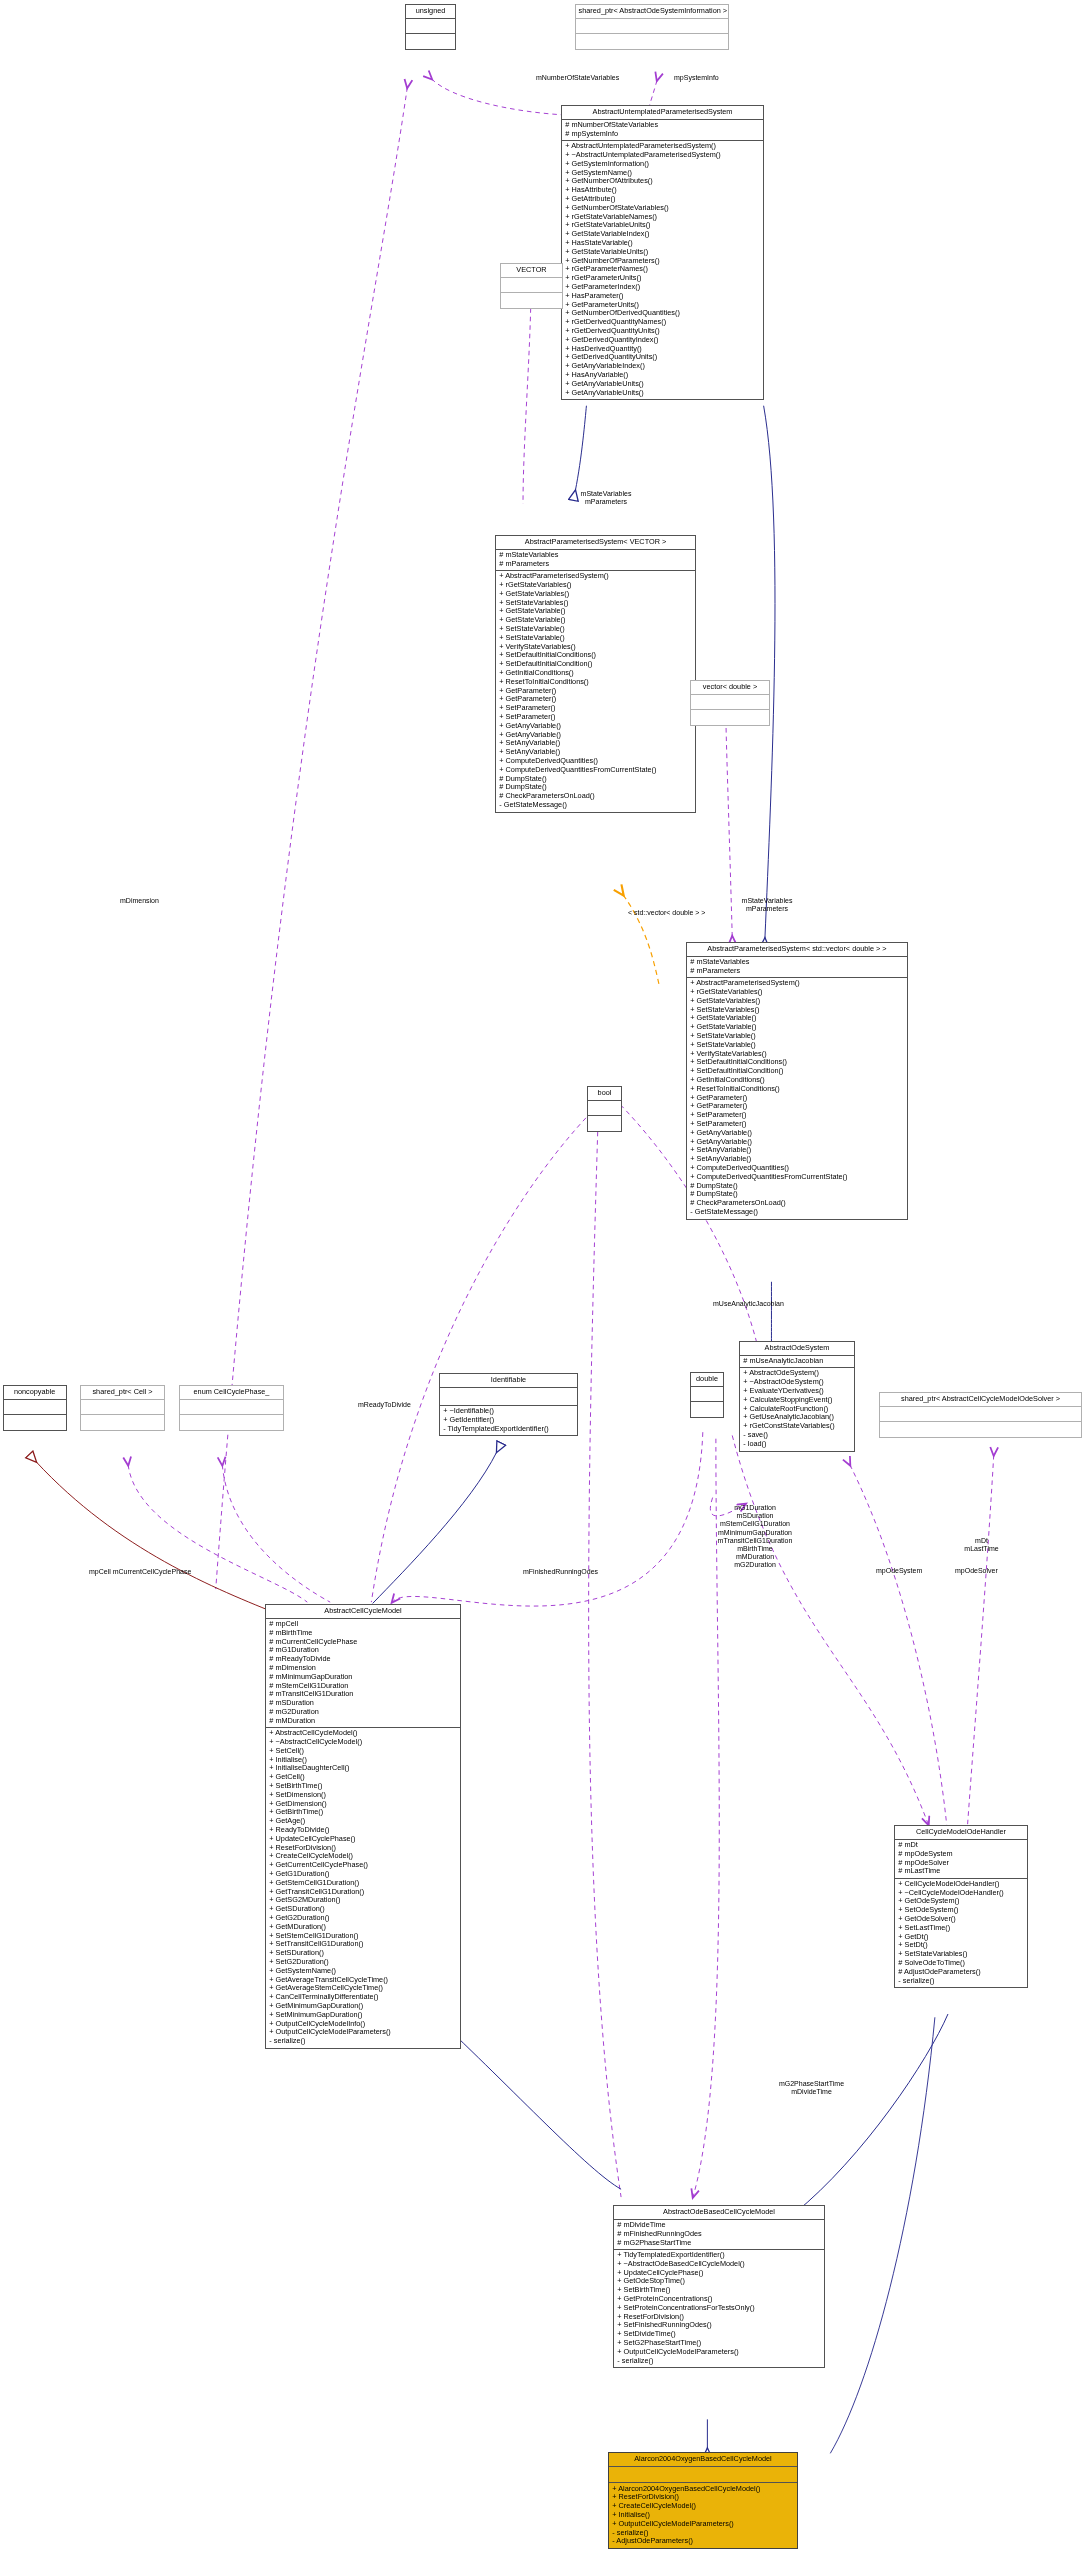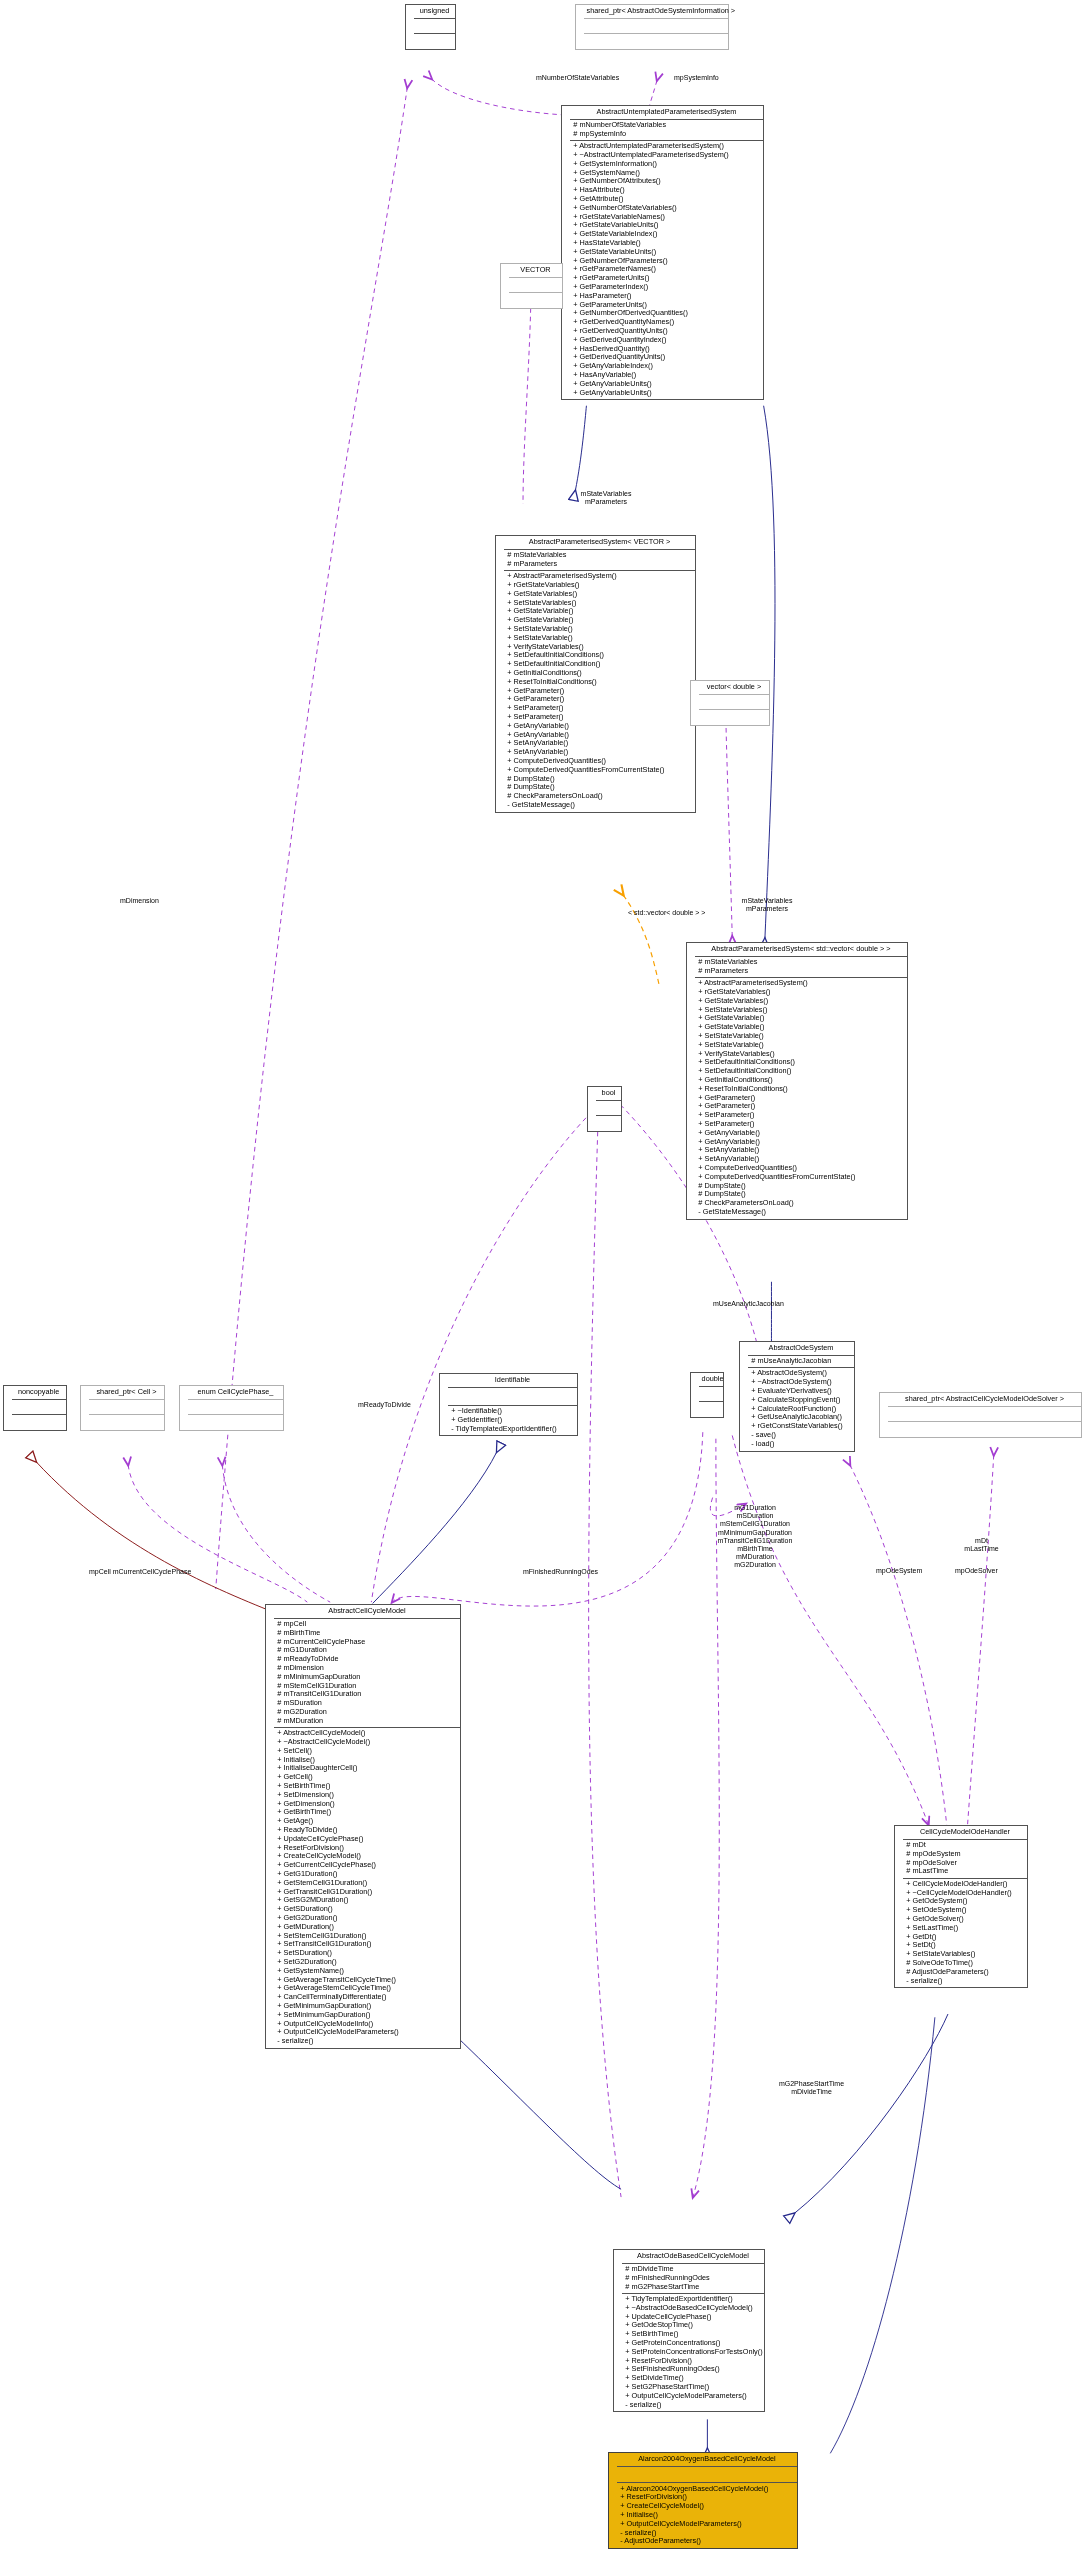--- a/index.html
+++ b/index.html
@@ -27,21 +27,20 @@
 
   
   .node {
     position: absolute;
     box-sizing: border-box;
     background: #ffffff;
     border: 0.7px solid #525252;
     font-size: 7.3px;
     line-height: 8.8px;
     color: #000000;
-    padding-left: 8px;
   }
   .node.thin { border: 0.7px solid #b0b0b0; }
   .node.highlight { background: #eab308; border: 0.7px solid #404040; }
   .node .title {
     text-align: center;
     padding: 2px 2.6px 2px 2.6px;
     border-bottom: 0.7px solid #525252;
     white-space: nowrap;
     font-size: 7.3px;
   }
@@ -420,21 +419,21 @@
         <div class="row">+ SetLastTime()</div>
         <div class="row">+ GetDt()</div>
         <div class="row">+ SetDt()</div>
         <div class="row">+ SetStateVariables()</div>
         <div class="row"># SolveOdeToTime()</div>
         <div class="row"># AdjustOdeParameters()</div>
         <div class="row">- serialize()</div>
       </div>
   </div>
 
-  <div class="node" style="left:613px; top:2205px; width:152px;margin-top:44px;">
+  <div class="node" style="left:613px; top:2205px; width:212px;">
     <div class="title">AbstractOdeBasedCellCycleModel</div>
     <div class="attrs">
         <div class="row"># mDivideTime</div>
         <div class="row"># mFinishedRunningOdes</div>
         <div class="row"># mG2PhaseStartTime</div>
       </div>
     <div class="ops">
         <div class="row">+ TidyTemplatedExportIdentifier()</div>
         <div class="row">+ ~AbstractOdeBasedCellCycleModel()</div>
         <div class="row">+ UpdateCellCyclePhase()</div>

